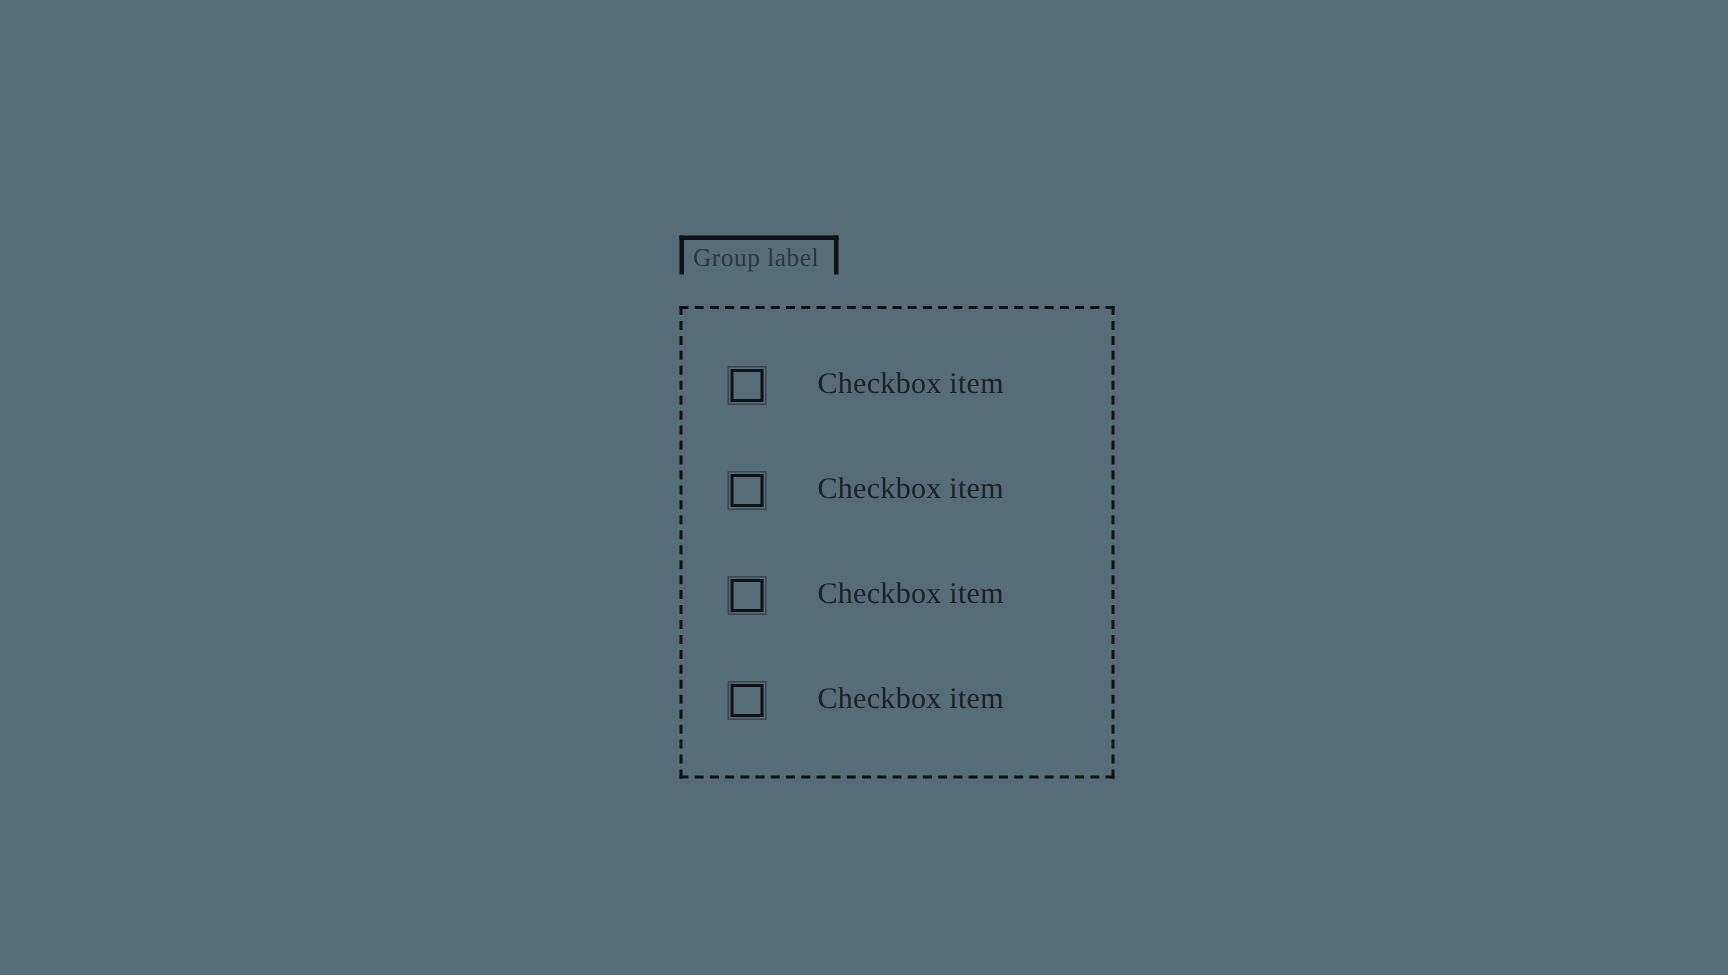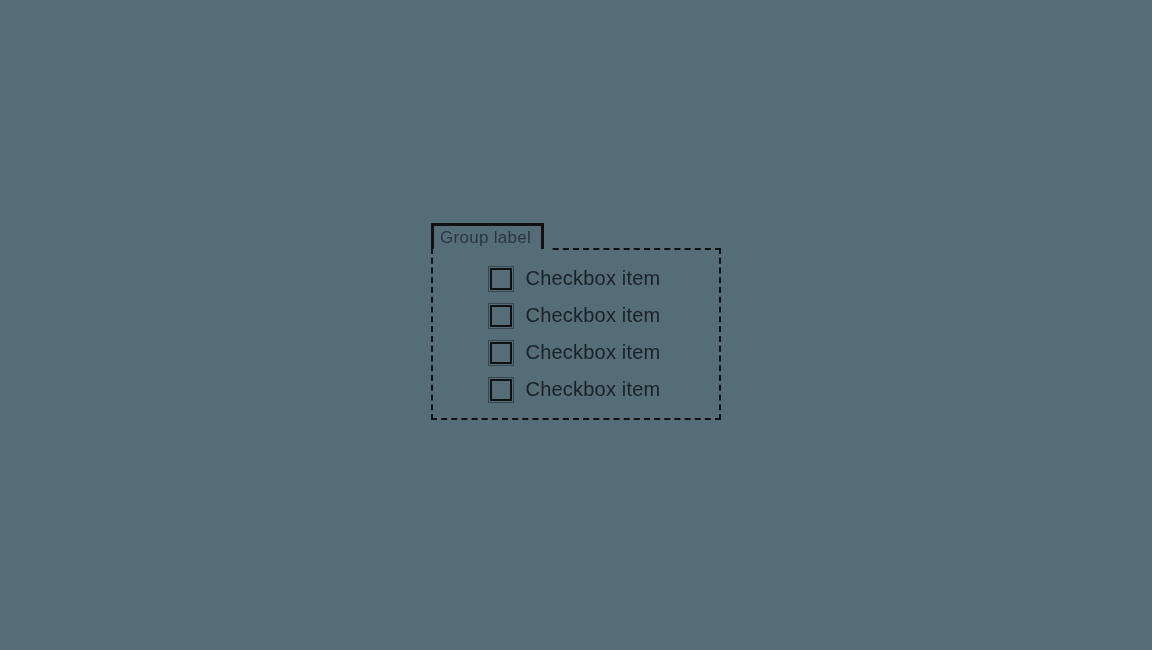--- a/index.html
+++ b/index.html
@@ -1,18 +1,19 @@
 <!DOCTYPE html>
 <html><head>
   <meta charset="utf-8">
   <style>
     * {
       box-sizing: border-box;
-      margin: 0;
+      margin: 11px;
       padding: 0;
+      font-family: Liberation Serif, serif;
     }
     body {
       width: 1152px;
       height: 650px;
       background: #546d77;
       display: flex;
       align-items: center;
       justify-content: center;
       font-family: "Segoe UI", Arial, sans-serif;
       overflow: hidden;
@@ -48,21 +49,20 @@
       width: 119px;
       height: 4px;
       background: #546d77;
       z-index: 1;
     }
     .item {
       display: flex;
       align-items: center;
       gap: 14px;
       padding: 7px 0;
-      justify-content: center;
     }
     .box {
       width: 22px;
       height: 22px;
       border: 2px solid #111;
       outline: 1px solid rgba(0,0,0,0.35);
       outline-offset: 1px;
       flex-shrink: 0;
       background: transparent;
     }

